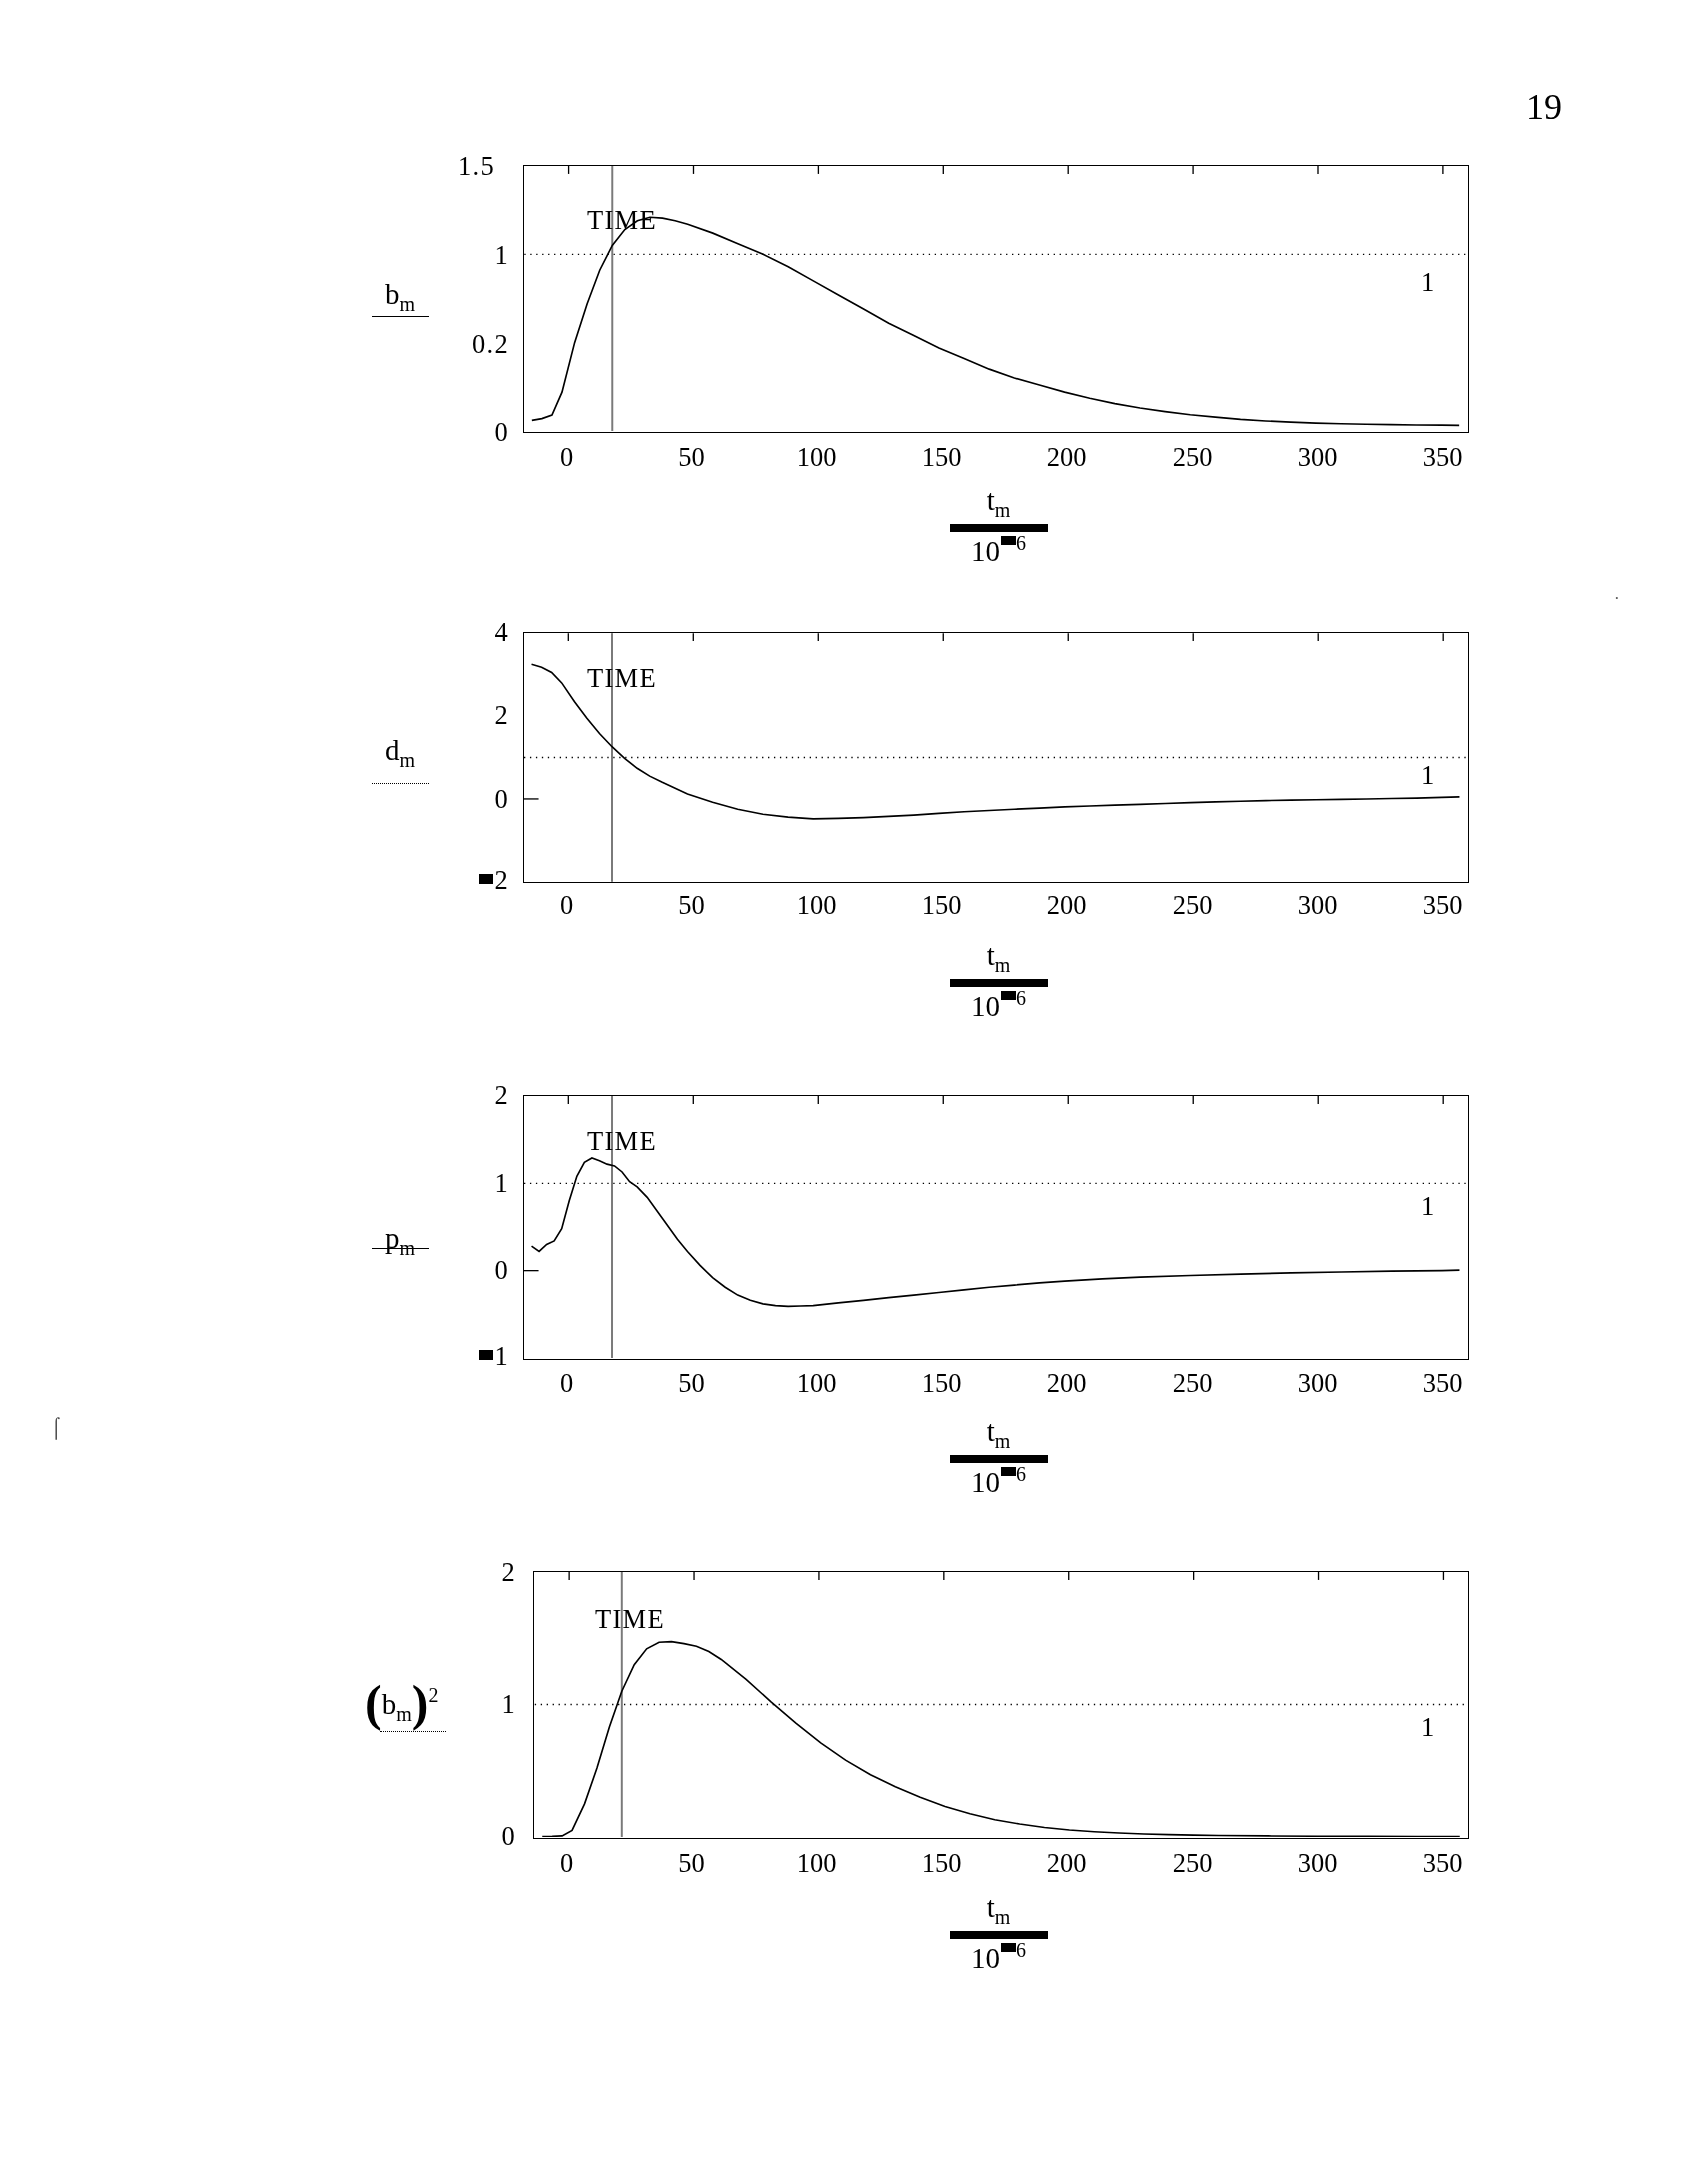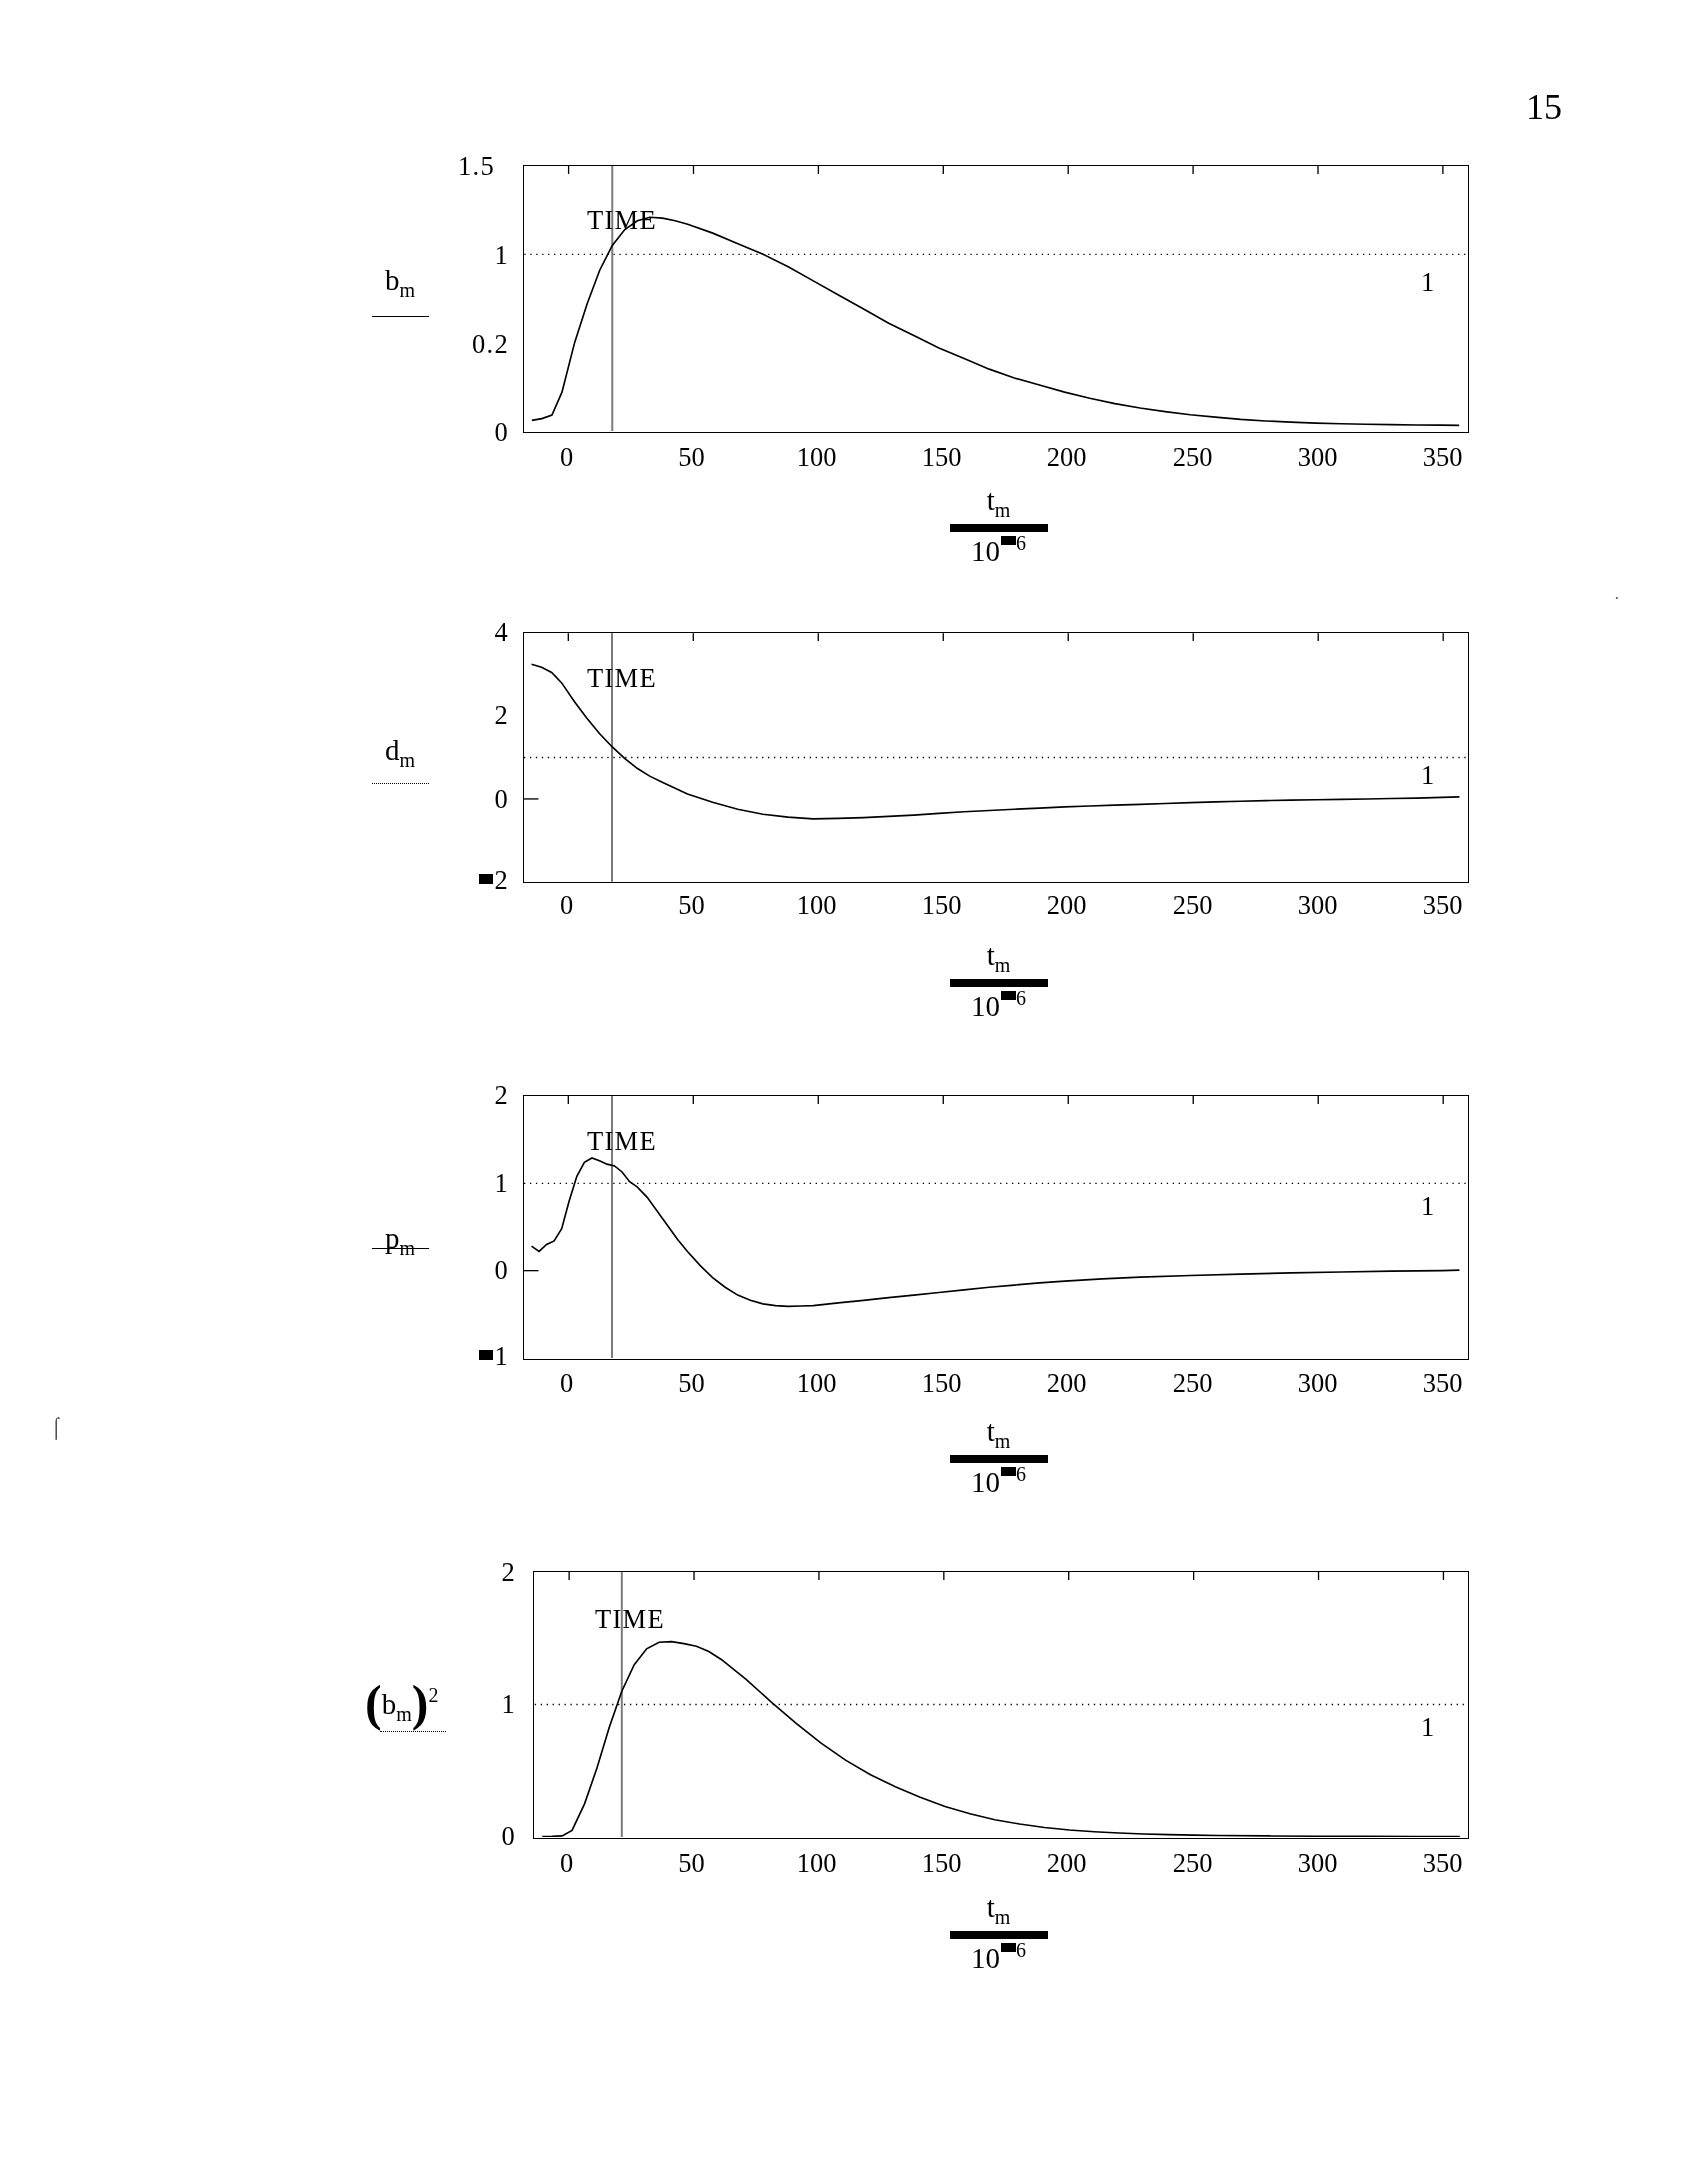--- a/index.html
+++ b/index.html
@@ -140,21 +140,21 @@
     font-size:50px;
     font-weight:bold;
     vertical-align:-0.12em;
   }
   .paren-label .sub { font-size:20px; vertical-align:-0.35em; }
   .paren-label .sup { font-size:20px; vertical-align:0.6em; }
 </style>
 </head>
 <body>
 
-<div class="page-number">15</div>
+<div class="page-number">19</div>
 <div class="stray-mark-1">·</div>
 <div class="stray-mark-2">⌠</div>
 
 <div class="figure">
   <div class="plot-area" style="left:523px; top:165px; width:946px; height:268px;">
     <svg class="plot-svg" width="943" height="265" viewBox="0 0 1426 401">
 
       <g stroke="#000" stroke-width="2">
         <line x1="67" y1="0" x2="67" y2="12"></line>
         <line x1="256" y1="0" x2="256" y2="12"></line>
@@ -172,21 +172,21 @@
 
       <polyline fill="none" stroke="#000" stroke-width="2.5" points="11.4,385.0 26.6,382.3 41.8,376.9 57.0,342.2 76.1,267.3 95.1,208.5 114.1,157.7 133.1,120.3 152.1,96.2 171.1,82.9 190.1,77.5 209.1,78.9 228.2,82.9 247.2,88.2 285.2,101.6 323.2,117.6 361.3,133.7 399.3,152.4 437.3,173.8 475.3,195.2 513.4,216.5 551.4,237.9 589.4,256.6 627.4,275.4 665.5,291.4 703.5,307.4 741.5,320.8 779.5,331.5 817.6,342.2 855.6,351.5 893.6,359.6 931.7,366.2 969.7,371.6 1007.7,376.4 1045.7,380.1 1083.8,383.4 1121.8,385.8 1159.8,387.6 1197.8,389.0 1235.9,390.0 1273.9,390.8 1311.9,391.4 1349.9,391.9 1388.0,392.2 1414.6,392.4"></polyline>
     </svg>
   </div>
 
   <div class="ytick" style="left:396px; top:151px; width:99px;">1.5</div>
   <div class="ytick" style="left:410px; top:240px; width:99px;">1</div>
   <div class="ytick" style="left:410px; top:329px; width:99px;">0.2</div>
   <div class="ytick" style="left:410px; top:417px; width:99px;">0</div>
 
-  <div class="yname" style="left:347px; top:264px; width:106px;text-align:center;">
+  <div class="yname" style="left:347px; top:278px; width:106px;text-align:center;">
     <span>b</span><span class="sub">m</span>
   </div>
   <div class="yname-rule" style="left:372px; top:316px; width:57px;"></div>
 
   <div class="time-label" style="left:587px; top:205px;">TIME</div>
 
   <div class="one-label" style="left:1421px; top:267px;">1</div>
 
   <div class="xtick" style="left:527px;  top:442px;">0</div>
   <div class="xtick" style="left:652px;  top:442px;">50</div>

